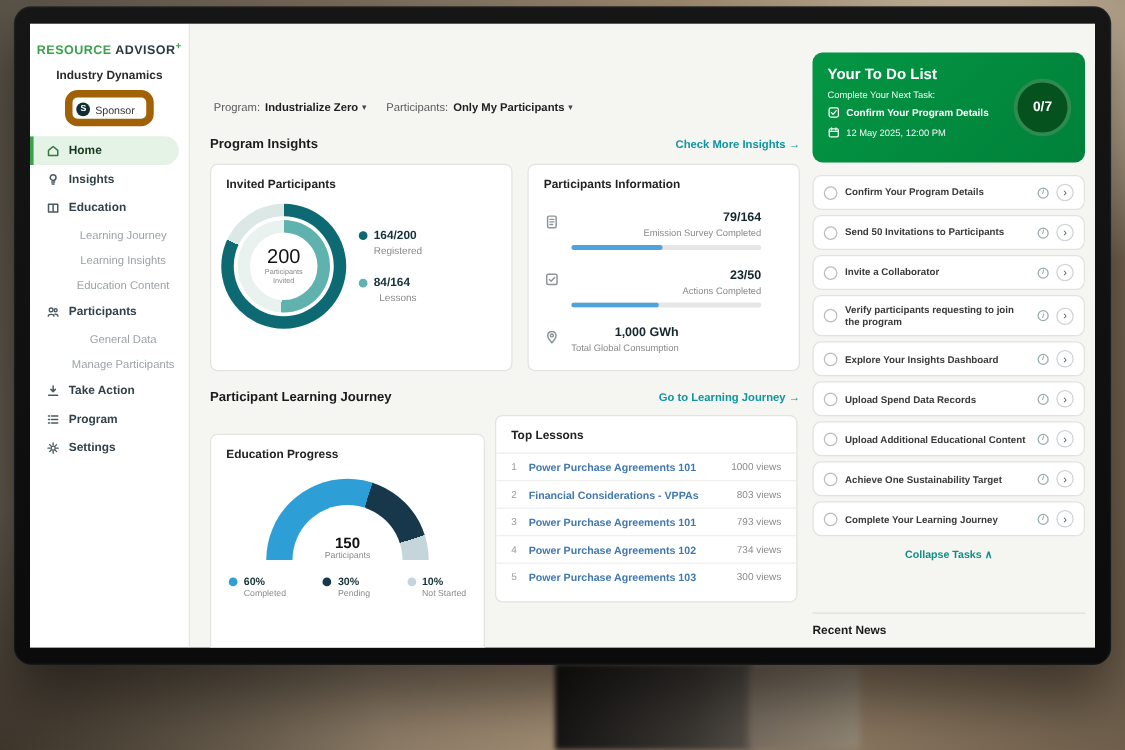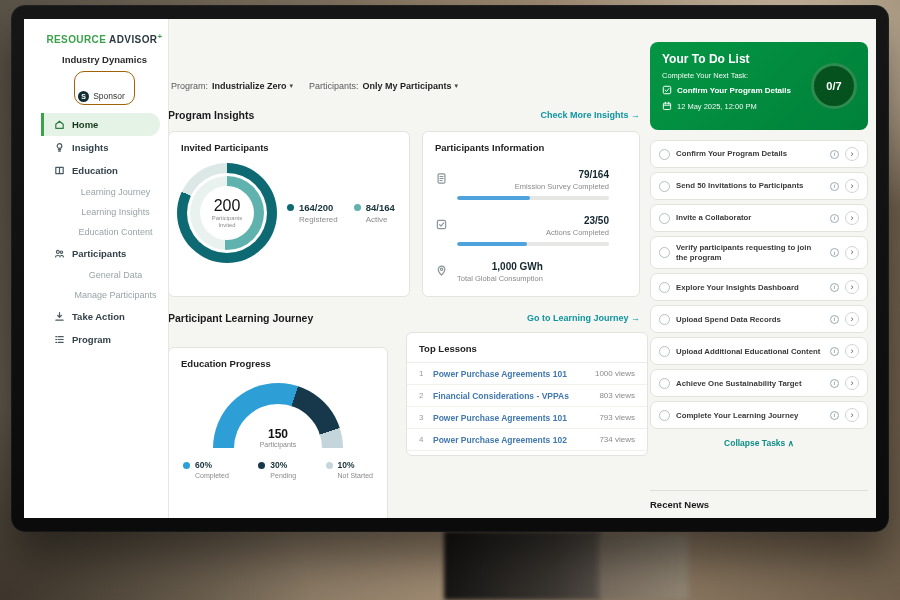--- a/index.html
+++ b/index.html
@@ -16,27 +16,27 @@
   .stand { position:absolute; left:444px; top:531px; width:158px; height:69px;
     background:linear-gradient(90deg,#161514,#3c3833 70%,#57504a); filter:blur(2px); }
   .stand-hi { position:absolute; left:598px; top:533px; width:90px; height:67px;
     background:linear-gradient(90deg,#746a5e,#958b7a); filter:blur(3px); opacity:.85; }
   .monitor { position:absolute; left:11px; top:5px; width:878px; height:527px;
     background:linear-gradient(#161616,#0b0b0b); border-radius:14px; padding:14px 13px;
     box-shadow:0 26px 48px rgba(0,0,0,.5), inset 0 0 2px rgba(255,255,255,.18); }
   .screen { position:relative; width:852px; height:499px; background:#fff; overflow:hidden; }
   
   .sidebar { position:absolute; left:0; top:0; width:128px; height:100%; background:#fff;
-    border-right:1px solid #e6e6e2; z-index:2;margin-left:17px; }
+    border-right:1px solid #e6e6e2; z-index:2; }
   .logo { text-align:center; padding-top:13px; font-size:10px; font-weight:700; letter-spacing:.4px; }
   .logo .g { color:#3BA14B; } .logo .d { color:#2B3A42; }
   .logo .plus { color:#3BA14B; font-size:8px; vertical-align:super; }
   .org { text-align:center; font-size:9.5px; color:#2b2b2b; font-weight:700; margin-top:9px; }
-  .sponsor { display:flex; align-items:flex-start; gap:4px; width:fit-content; margin:6px auto 8px;
-    border:1px solid #a16207; border-radius:10px; padding:19px 9px 2px 3px; font-size:8.5px; color:#333; cursor:pointer; }
+  .sponsor { display:flex; align-items:center; gap:4px; width:fit-content; margin:6px auto 8px;
+    border:6px solid #a16207; border-radius:10px; padding:4px 9px 2px 3px; font-size:8.5px; color:#333; cursor:pointer; }
   .s-ic { width:11px; height:11px; border-radius:50%; background:#0f2d33; color:#fff; font-size:7px;
     display:flex; align-items:center; justify-content:center; font-weight:700; }
   .nav { margin-top:2px;text-align:center; }
   .nav-item { display:flex; align-items:center; gap:7px; padding:6px 8px 6px 13px;
     font-size:9.5px; font-weight:700; color:#33424a; cursor:pointer; }
   .nav-item svg { flex:none; color:#4a5a61; }
   .nav-item.active { background:#E4F3E6; border-left:3px solid #3BA14B; padding-left:10px;
     color:#17381f; border-radius:0 14px 14px 0; margin-right:8px; }
   .nav-item.active svg { color:#2f7a3c; }
   .nav-sub { padding:5px 8px 5px 30px; font-size:9px; color:#9aa3a7; cursor:pointer; }
@@ -48,34 +48,34 @@
   .filter-value { font-weight:700; color:#1f1f1f; margin-left:4px; }
   .caret { font-size:7px; color:#444; margin-left:3px; }
   .sec-head { position:absolute; display:flex; justify-content:space-between; align-items:center; left:16px; width:472px; }
   #sec1 { top:90px; } #sec2 { top:293px; }
   .sec-title { font-size:10.5px; font-weight:700; color:#1b1b1b; }
   .sec-link { font-size:9px; font-weight:700; color:#0E95A0; cursor:pointer; }
   .card { position:absolute; background:#fff; border:1px solid #e3e3df; border-radius:6px; overflow:hidden; }
   #card-invited { left:16px; top:112px; width:242px; height:166px; }
   #card-pinfo  { left:270px; top:112px; width:218px; height:166px; }
   #card-edu    { left:16px; top:328px; width:220px; height:182px; }
-  #card-lessons{ left:254px; top:313px; width:242px; height:124px; }
+  #card-lessons{ left:244px; top:313px; width:242px; height:150px; }
   .card-title { font-size:9.5px; font-weight:700; color:#222; padding:10px 12px 6px; }
   .with-divider { border-bottom:1px solid #ececea; padding-bottom:8px; }
   
   .invited-body { display:flex; padding:4px 8px; align-items:center; gap:10px; }
   .donut { position:relative; width:100px; height:100px; flex:none; }
   .ring { position:absolute; border-radius:50%; }
   .ring-outer { inset:0; }
   .ring-gap { inset:10px; background:#fff; }
   .ring-inner { inset:13px; }
   .hole { inset:23px; background:#fff; display:flex; flex-direction:column; align-items:center; justify-content:center; text-align:center; }
   .hv { font-size:16px; font-weight:400; color:#111; }
   .hl { font-size:5.8px; color:#8a8a8a; line-height:1.25; }
-  .leg { display:flex; flex-direction:row; gap:16px; }
+  .leg { display:flex; flex-direction:column; gap:16px;text-align:center; }
   .leg-row1 { display:flex; align-items:center; gap:5px; font-weight:700; color:#16323a; font-size:9.5px; }
   .dot { width:7px; height:7px; border-radius:50%; flex:none; background:#999; }
   .leg-label { font-size:8px; color:#8a8a8a; margin-left:12px; margin-top:2px; }
   
   .pinfo-rows { padding:2px 12px;text-align:right; }
   .pinfo-row { display:flex; gap:9px; padding:8px 0 7px; }
   .pinfo-icon { width:13px; color:#8a9499; flex:none; padding-top:2px; }
   .pinfo-val { font-size:10px; font-weight:700; color:#13262e; }
   .pinfo-label { font-size:7.5px; color:#8a8a8a; margin:2px 0 5px; }
   .pbar { width:152px; height:4px; background:#E6E6E4; border-radius:2px; overflow:hidden; }
@@ -181,20 +181,27 @@
               <path d="M5.5 1.7v4.6M3.7 4.5l1.8 1.8 1.8-1.8M1.9 9.2h7.2" fill="none" stroke="currentColor" stroke-width="1.2" stroke-linecap="round" stroke-linejoin="round"></path>
             </svg>
         <span>Take Action</span>
       </div>
       <div class="nav-item">
         <svg width="11" height="11" viewBox="0 0 11 11">
               <path d="M1.8 2.7h1M4.3 2.7h4.9M1.8 5.5h1M4.3 5.5h4.9M1.8 8.3h1M4.3 8.3h4.9" stroke="currentColor" stroke-width="1.2" stroke-linecap="round"></path>
             </svg>
         <span>Program</span>
       </div>
+      <div class="nav-item">
+        <svg width="11" height="11" viewBox="0 0 11 11">
+              <circle cx="5.5" cy="5.5" r="1.6" fill="none" stroke="currentColor" stroke-width="1.1"></circle>
+              <path d="M5.5 1.4v1.4M5.5 8.2v1.4M1.4 5.5h1.4M8.2 5.5h1.4M2.7 2.7l1 1M7.3 7.3l1 1M8.3 2.7l-1 1M3.7 7.3l-1 1" stroke="currentColor" stroke-width="1.1" stroke-linecap="round"></path>
+            </svg>
+        <span>Settings</span>
+      </div>
     </nav>
   </aside>
 
   <div class="content">
 
     <div class="filters">
       <div class="filter">
         <span>Program:</span>
         <span class="filter-value">Industrialize Zero</span>
         <span class="caret">▾</span>
@@ -235,21 +242,21 @@
                   <span class="dot" style="background: rgb(14, 106, 114);"></span>
                   <span>164/200</span>
                 </div>
             <div class="leg-label">Registered</div>
           </div>
           <div>
             <div class="leg-row1">
                   <span class="dot" style="background: rgb(95, 178, 174);"></span>
                   <span>84/164</span>
                 </div>
-            <div class="leg-label">Active</div>
+            <div class="leg-label">Lessons</div>
           </div>
         </div>
       </div>
     </div>
 
     <div class="card" id="card-pinfo">
       <div class="card-title">Participants Information</div>
       <div class="pinfo-rows">
         <div class="pinfo-row">
           <span class="pinfo-icon"><svg width="13" height="13" viewBox="0 0 11 11">

